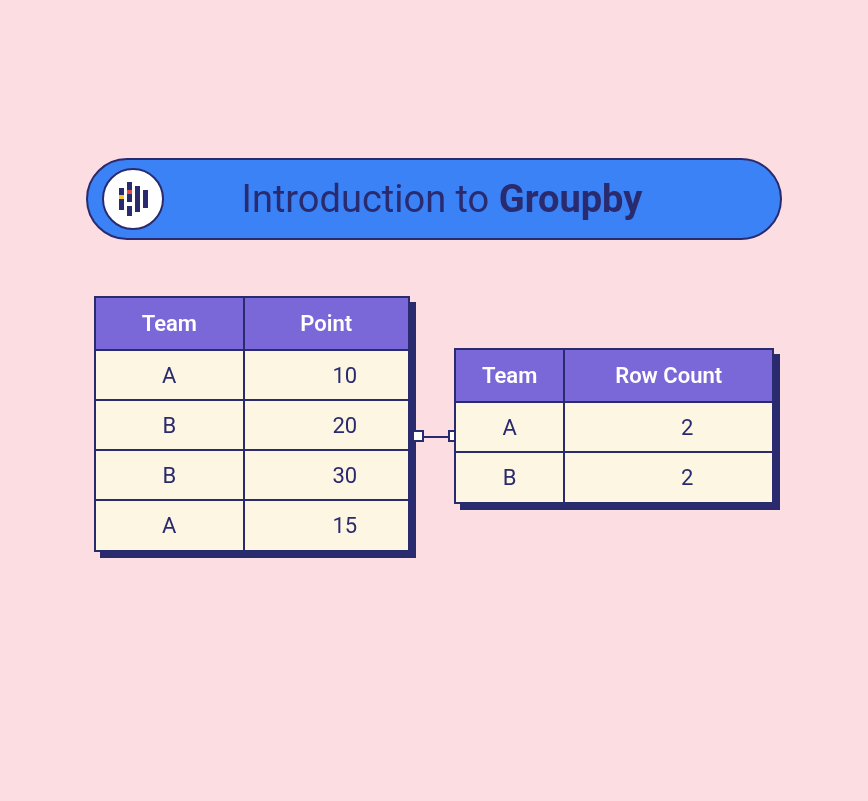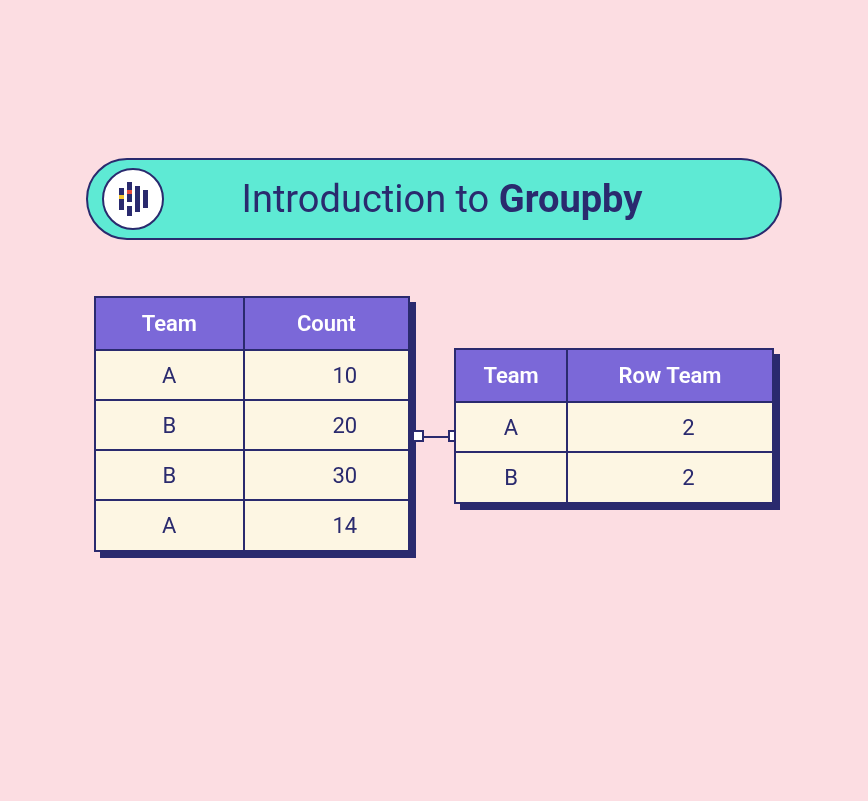--- a/index.html
+++ b/index.html
@@ -9,21 +9,21 @@
     background: #fcdde2;
     font-family: -apple-system, BlinkMacSystemFont, "Segoe UI", Roboto, sans-serif;
     position: relative;
   }
   .title-pill {
     position: absolute;
     top: 158px;
     left: 86px;
     width: 696px;
     height: 82px;
-    background: #5eead4;
+    background: #3b82f6;
     border: 2px solid #2a2a6e;
     border-radius: 50px;
     display: flex;
     align-items: center;
     padding-left: 14px;
   }
   .logo-circle {
     width: 62px;
     height: 62px;
     border: 2px solid #2a2a6e;
@@ -119,55 +119,55 @@
   <div class="title-text">
     <span>Introduction to </span><span class="bold">Groupby</span>
   </div>
 </div>
 
 <div class="table-wrap left">
   <table>
     <thead>
       <tr>
         <th>Team</th>
-        <th>Count</th>
+        <th>Point</th>
       </tr>
     </thead>
     <tbody>
       <tr>
         <td>A</td>
         <td>10</td>
       </tr>
       <tr>
         <td>B</td>
         <td>20</td>
       </tr>
       <tr>
         <td>B</td>
         <td>30</td>
       </tr>
       <tr>
         <td>A</td>
-        <td>14</td>
+        <td>15</td>
       </tr>
     </tbody>
   </table>
 </div>
 
 <div class="connector">
   <div class="endpoint l"></div>
   <div class="endpoint r"></div>
 </div>
 
 <div class="table-wrap right">
   <table>
     <thead>
       <tr>
         <th>Team</th>
-        <th>Row Team</th>
+        <th>Row Count</th>
       </tr>
     </thead>
     <tbody>
       <tr>
         <td>A</td>
         <td>2</td>
       </tr>
       <tr>
         <td>B</td>
         <td>2</td>

